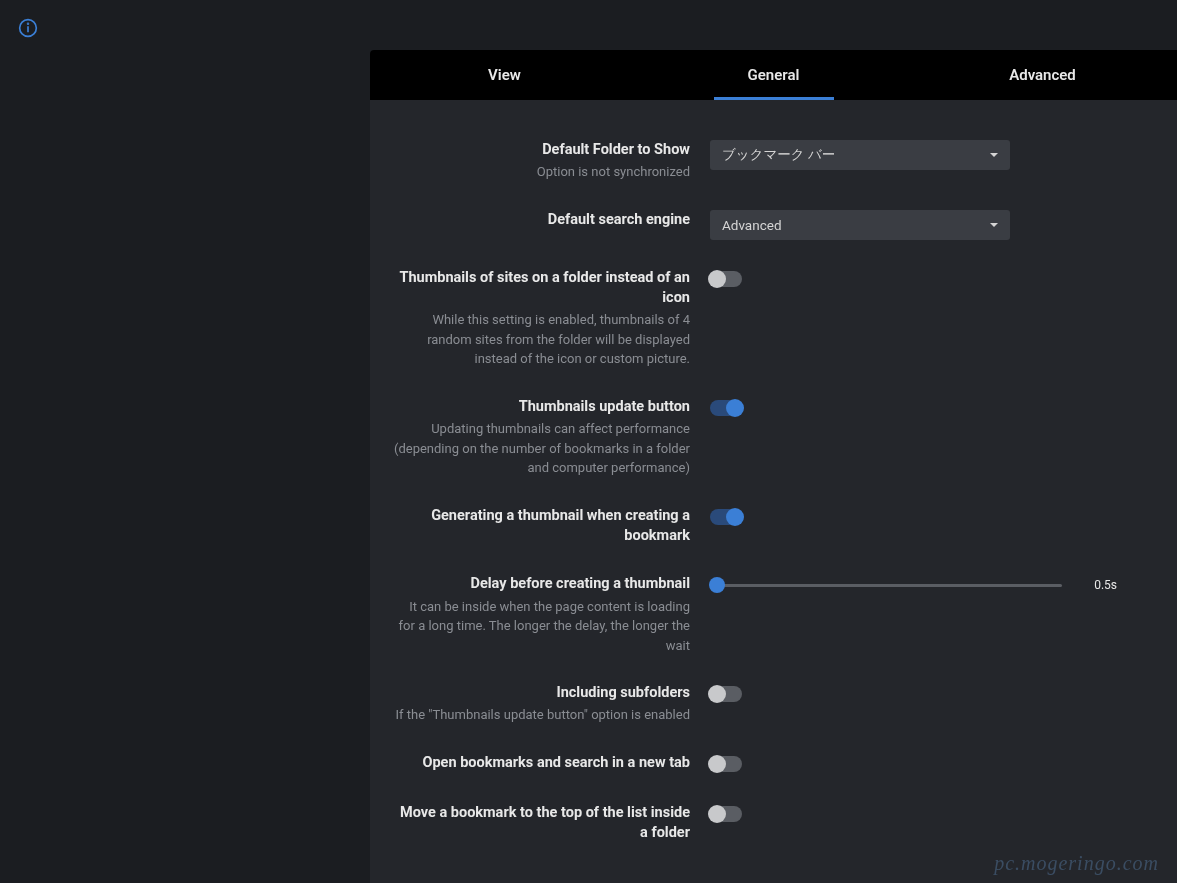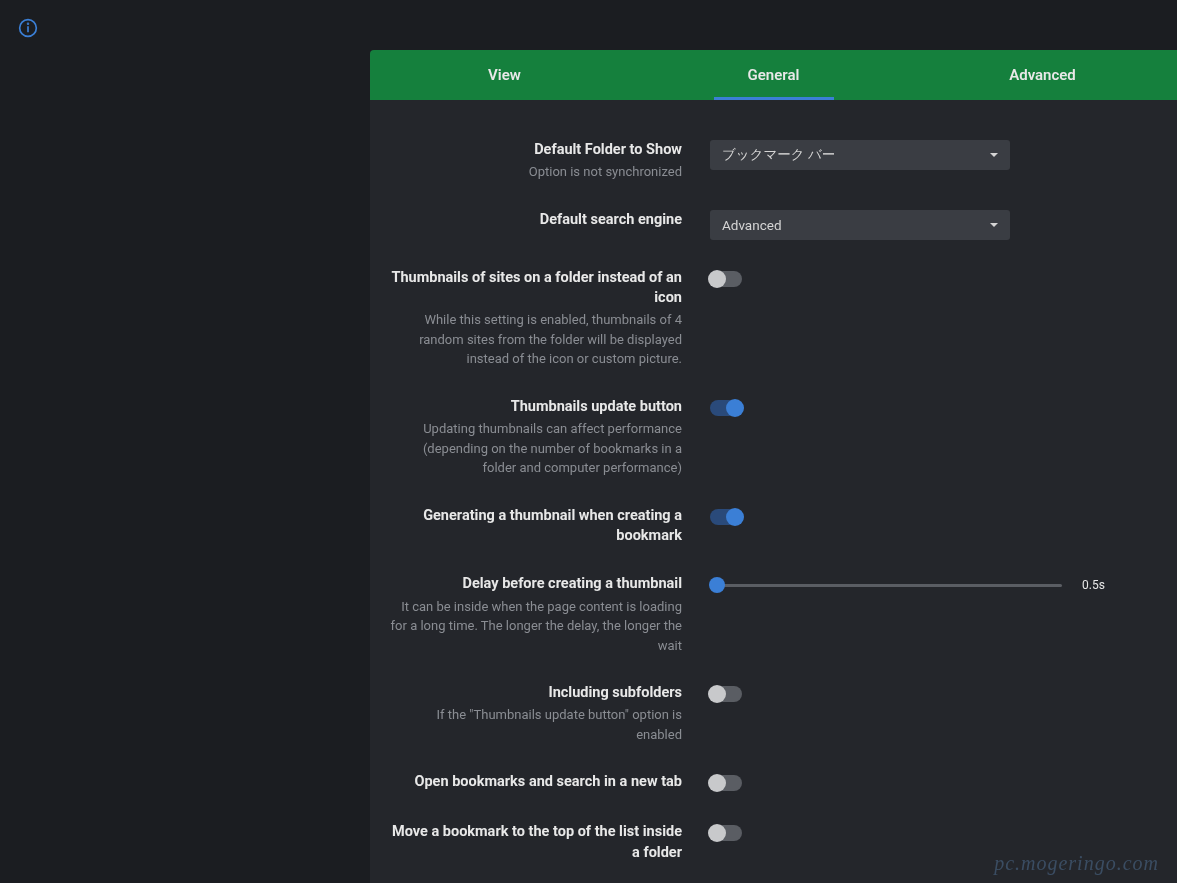--- a/index.html
+++ b/index.html
@@ -26,21 +26,21 @@
     top: 50px;
     left: 370px;
     right: 0;
     bottom: 0;
     background: #24262b;
     border-radius: 4px 0 0 0;
     overflow: hidden;
   }
   .tabs {
     display: flex;
-    background: #15803d;
+    background: #000000;
     height: 50px;
   }
   .tab {
     flex: 1;
     display: flex;
     align-items: center;
     justify-content: center;
     font-size: 15px;
     font-weight: 600;
     color: #e8e8e8;
@@ -63,39 +63,40 @@
     overflow-y: auto;
   }
   .row {
     display: flex;
     align-items: flex-start;
     margin-bottom: 28px;
   }
   .label-col {
     width: 320px;
     text-align: right;
-    padding-right: 28px;
+    padding-right: 20px;
   }
   .label-title {
     font-size: 14.5px;
     font-weight: 700;
     color: #e8e8e8;
     line-height: 1.4;
   }
   .label-sub {
     font-size: 13px;
     color: #8a8d93;
     line-height: 1.5;
     margin-top: 2px;
   }
   .control-col {
     flex: 1;
     display: flex;
     align-items: center;
     min-height: 22px;
+    text-align: right;
   }
   .select {
     width: 300px;
     height: 30px;
     background: #3a3d43;
     border-radius: 3px;
     display: flex;
     align-items: center;
     justify-content: space-between;
     padding: 0 12px;

